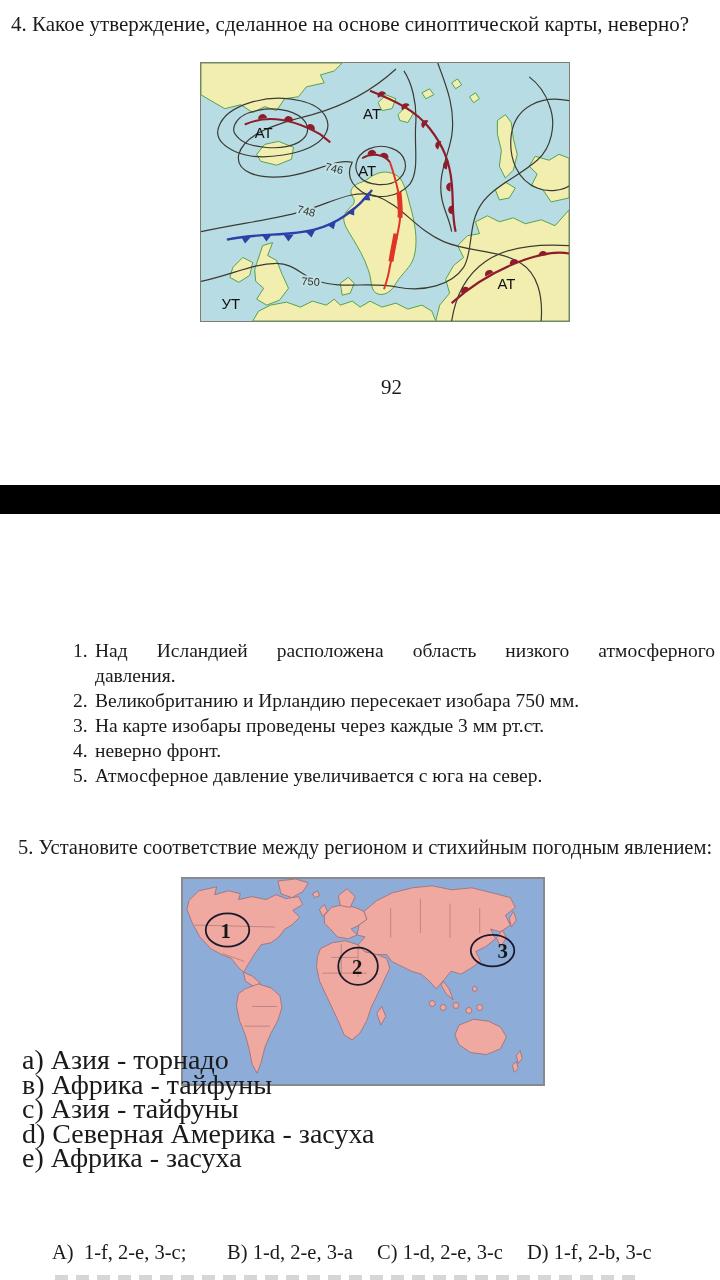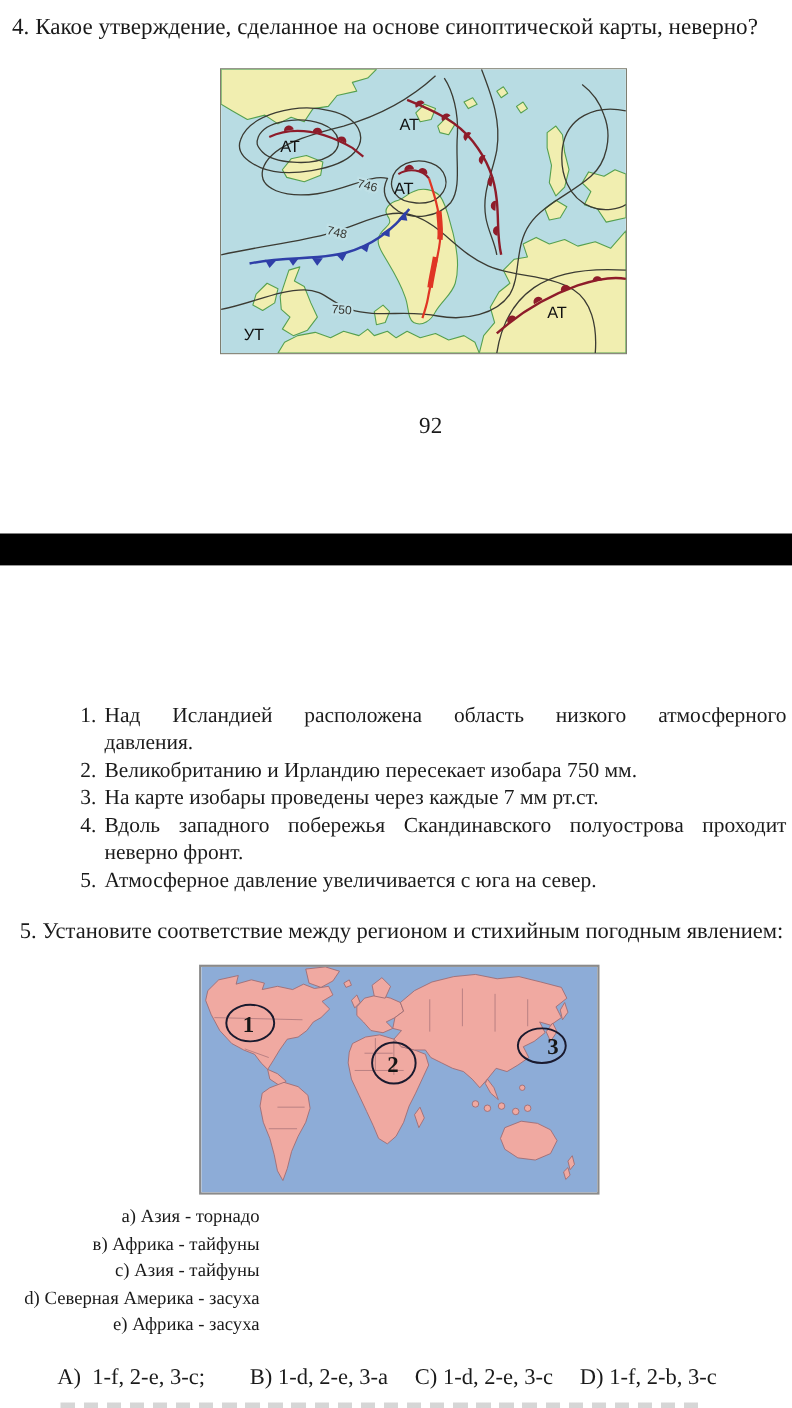--- a/index.html
+++ b/index.html
@@ -33,21 +33,21 @@
 
   
   #q5-title { top:836px; left:18px; width:700px; font-size:20.5px; }
 
   
   #worldmap { top:877px; left:181px; width:364px; height:209px; border:2px solid #8a8a8a; box-sizing:border-box; }
   #worldmap svg { display:block; width:100%; height:100%; }
   .wm-num { font-family:"Liberation Serif", serif; font-weight:bold; font-size:21px; fill:#161616; }
 
   
-  #options { top:1094px; left:22px; font-size:17px; line-height:24.5px;text-align:right; }
+  #options { top:1048px; left:22px; font-size:28px; line-height:24.5px; }
 
   
   #answers { top:1241px; left:0; width:639px; height:28px; font-size:20.5px; }
   .ans { position:absolute; top:0; white-space:nowrap; }
   #ans-a { left:52px; } #ans-b { left:227px; } #ans-c { left:377px; } #ans-d { left:527px; }
 
   
   #cutoff { top:1275px; left:55px; width:585px; height:5px; opacity:.35;
     background:repeating-linear-gradient(90deg,#8a8a8a 0 13px,transparent 13px 21px); }
 </style>
@@ -158,25 +158,24 @@
       <span class="num">1.</span>
       <span class="l1j">Над Исландией расположена область низкого атмосферного</span>
       <span>давления.</span>
     </div>
     <div class="stmt">
       <span class="num">2.</span>
       <span>Великобританию и Ирландию пересекает изобара 750 мм.</span>
     </div>
     <div class="stmt">
       <span class="num">3.</span>
-      <span>На карте изобары проведены через каждые 7 мм рт.ст.</span>
+      <span>На карте изобары проведены через каждые 3 мм рт.ст.</span>
     </div>
     <div class="stmt">
       <span class="num">4.</span>
-      <span class="l1j">Вдоль западного побережья Скандинавского полуострова проходит</span>
       <span>неверно фронт.</span>
     </div>
     <div class="stmt">
       <span class="num">5.</span>
       <span>Атмосферное давление увеличивается с юга на север.</span>
     </div>
   </div>
 
   <div class="abs" id="q5-title">5. Установите соответствие между регионом и стихийным погодным явлением:</div>
 

